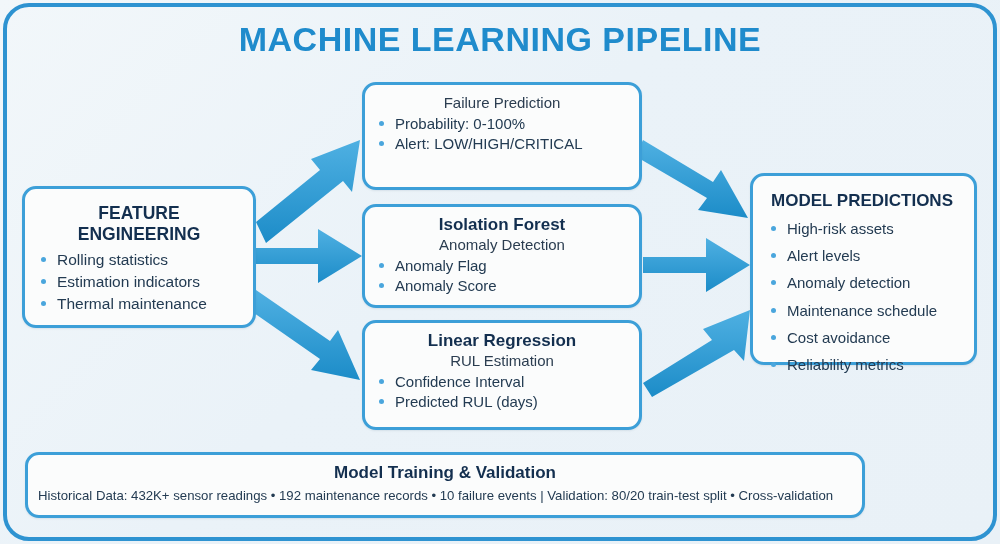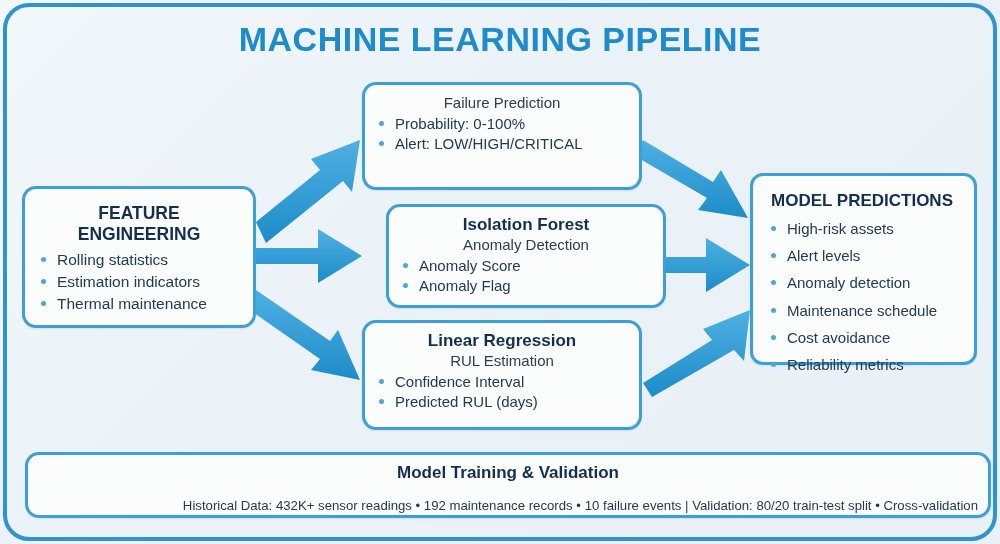--- a/index.html
+++ b/index.html
@@ -72,40 +72,40 @@
   }
 
   
   #box-feature{left:22px;top:186px;width:234px;height:142px;padding:14px 12px 0 12px;}
   #box-feature .box-title{font-size:17.5px;margin-bottom:5px;}
   #box-feature ul.bullets li{font-size:15.5px;margin-bottom:2px;padding-left:20px;}
 
   
   .model-box{left:362px;width:280px;padding:8px 10px 0 10px;}
   #box-xgb{top:82px;height:108px;}
-  #box-iso{top:204px;height:104px;margin-left:24px;}
+  #box-iso{top:204px;height:104px;}
   #box-lin{top:320px;height:110px;}
   .model-box .box-title{font-size:17px;}
   .model-box .box-sub{font-size:15px;margin-top:1px;}
   .model-box ul.bullets{margin-top:3px;}
   .model-box ul.bullets li{font-size:15px;margin-bottom:1px;padding-left:20px;}
 
   
-  #box-pred{left:750px;top:173px;width:227px;height:192px;padding:15px 12px 0 14px;border-radius:13px;}
+  #box-pred{left:750px;top:173px;width:227px;height:192px;padding:15px 12px 0 14px;}
   #box-pred .box-title{font-size:17px;text-align:left;margin-bottom:4px;padding-left:4px;}
   #box-pred ul.bullets li{font-size:15px;margin-bottom:1.5px;padding-left:20px;margin-top:8px;}
 
   
   #box-footer{
-    left:25px;top:452px;width:966px;height:66px;
+    left:25px;top:452px;width:840px;height:66px;
     padding:8px 10px 0 10px;
   }
   #box-footer .box-title{font-size:17px;}
   #box-footer .footer-line{
-    text-align:right;font-size:13.2px;color:#233b52;margin-top:15px;
+    text-align:left;font-size:13.2px;color:#233b52;margin-top:5px;
   }
 </style>
 </head>
 <body>
 
 <div id="canvas">
 
   <div id="frame"></div>
 
   <svg id="svg-arrows" viewBox="0 0 1000 544" xmlns="http://www.w3.org/2000/svg">
@@ -157,22 +157,22 @@
     <ul class="bullets">
       <li>Probability: 0-100%</li>
       <li>Alert: LOW/HIGH/CRITICAL</li>
     </ul>
   </div>
 
   <div class="box model-box" id="box-iso">
     <div class="box-title">Isolation Forest</div>
     <div class="box-sub">Anomaly Detection</div>
     <ul class="bullets">
+      <li>Anomaly Flag</li>
       <li>Anomaly Score</li>
-      <li>Anomaly Flag</li>
     </ul>
   </div>
 
   <div class="box model-box" id="box-lin">
     <div class="box-title">Linear Regression</div>
     <div class="box-sub">RUL Estimation</div>
     <ul class="bullets">
       <li>Confidence Interval</li>
       <li>Predicted RUL (days)</li>
     </ul>

